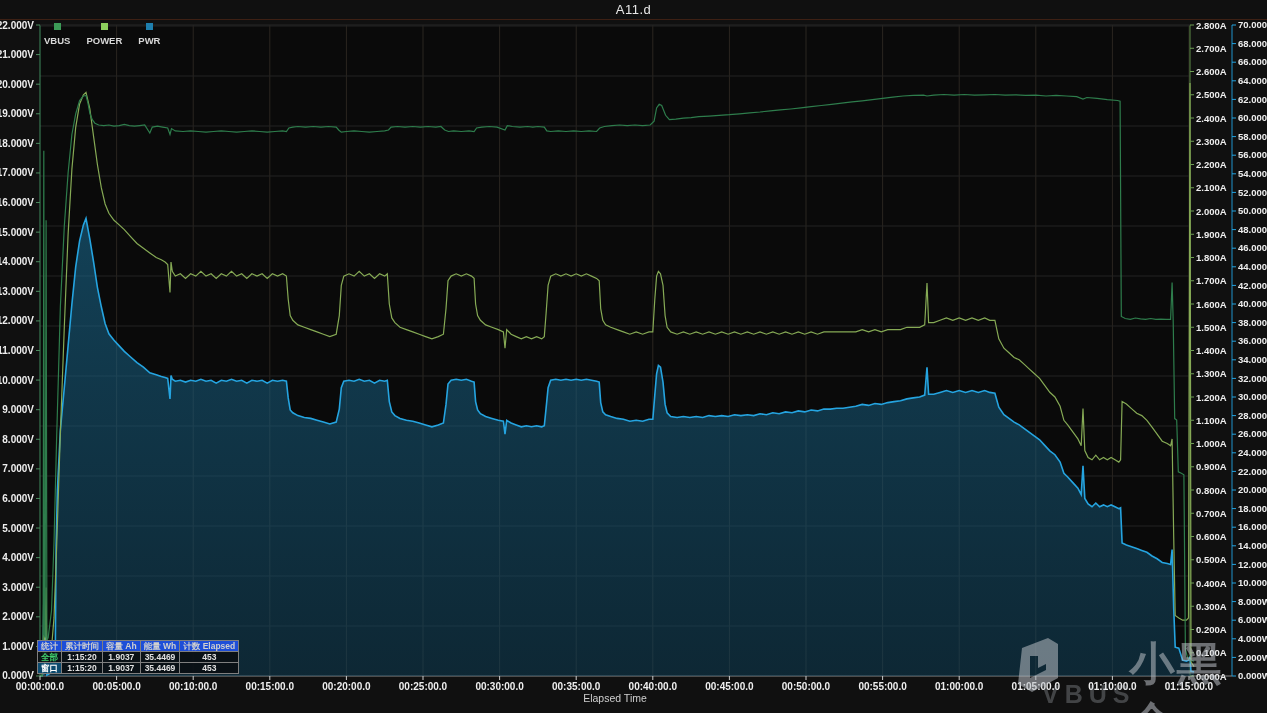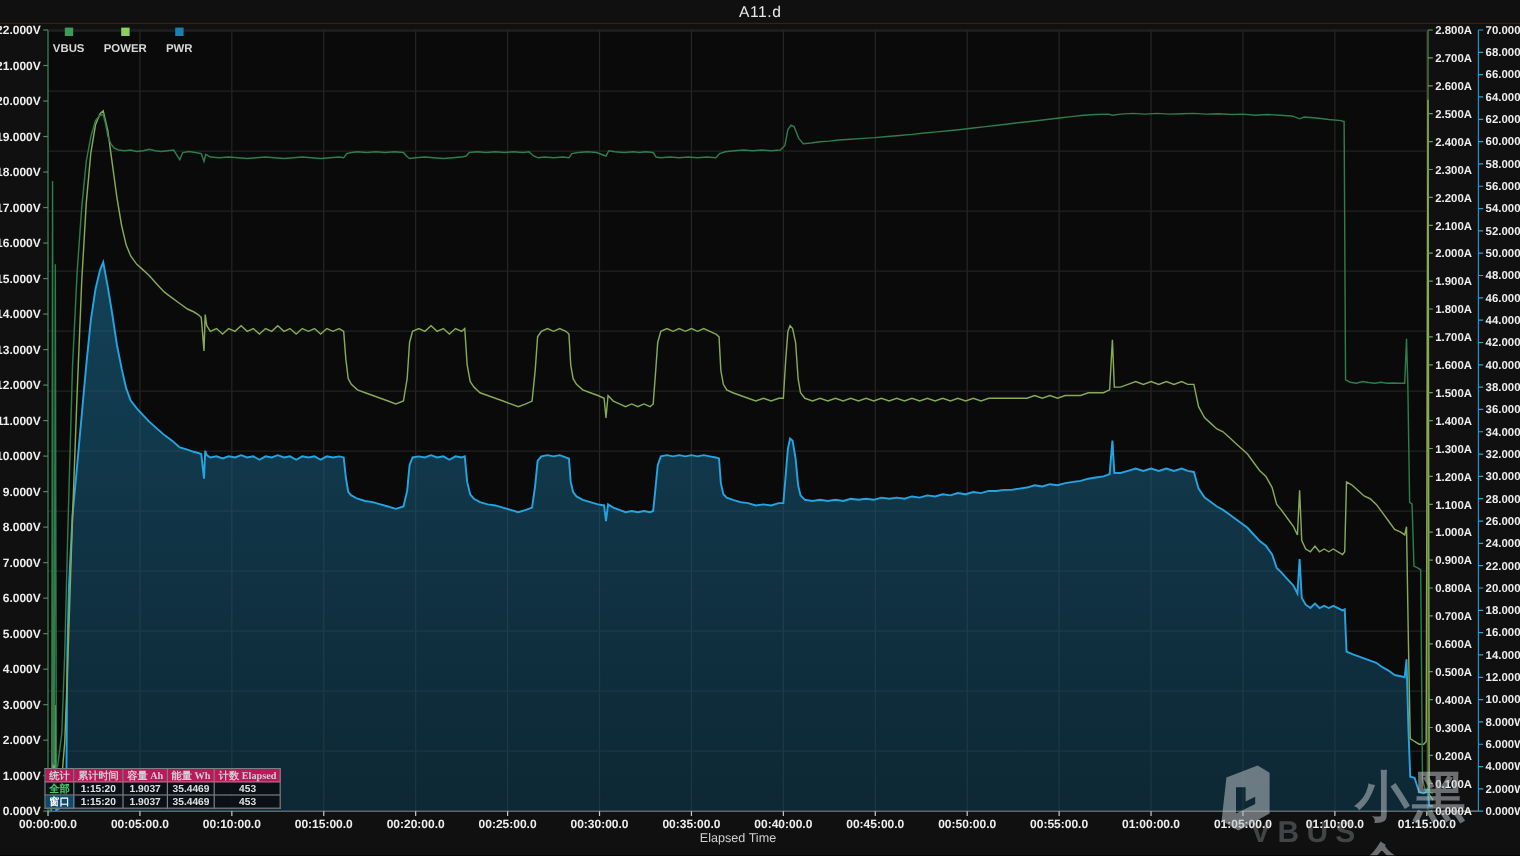--- a/index.html
+++ b/index.html
@@ -11,21 +11,21 @@
   #plotbg{position:absolute;left:40px;top:25px;width:1150px;height:651px;background:#0a0a0a;}
   svg{position:absolute;left:0;top:0;}
   #legend{position:absolute;left:44px;top:23px;display:flex;gap:16px;align-items:center;}
   .leg-item{display:flex;align-items:center;gap:5px;flex-direction:column;}
   .swatch{width:7px;height:7px;display:inline-block;}
   .leg-label{color:#d8d8d8;font-size:9.5px;font-weight:bold;}
   #stats{position:absolute;left:37px;top:640px;border-collapse:collapse;
          font-size:8.5px;color:#e0e0e0;background:rgba(10,14,18,.88);}
   #stats td,#stats th{border:1px solid #7f7f7f;padding:0 3px;height:10px;line-height:10px;
          white-space:nowrap;font-weight:bold;text-align:center;}
-  #stats th{color:#cfcfcf;background:#be185d;font-family:Liberation Serif, serif;}
+  #stats th{color:#cfcfcf;background:#1d4ed8;}
   .row-all-name{color:#3fd06c;}
   .row-win-name{background:#0c4a6e;color:#fff;}
   #watermark{position:absolute;left:1042px;top:634px;display:flex;align-items:center;
              opacity:.55;color:#b9bec4;pointer-events:none;}
   #wm-faint{font-size:25px;letter-spacing:6px;font-weight:bold;opacity:.55;}
   #wm-logo{margin-left:-34px;}
   #wm-brand{font-size:45px;font-weight:bold;letter-spacing:2px;margin-left:-6px;}
 </style>
 </head>
 <body>

